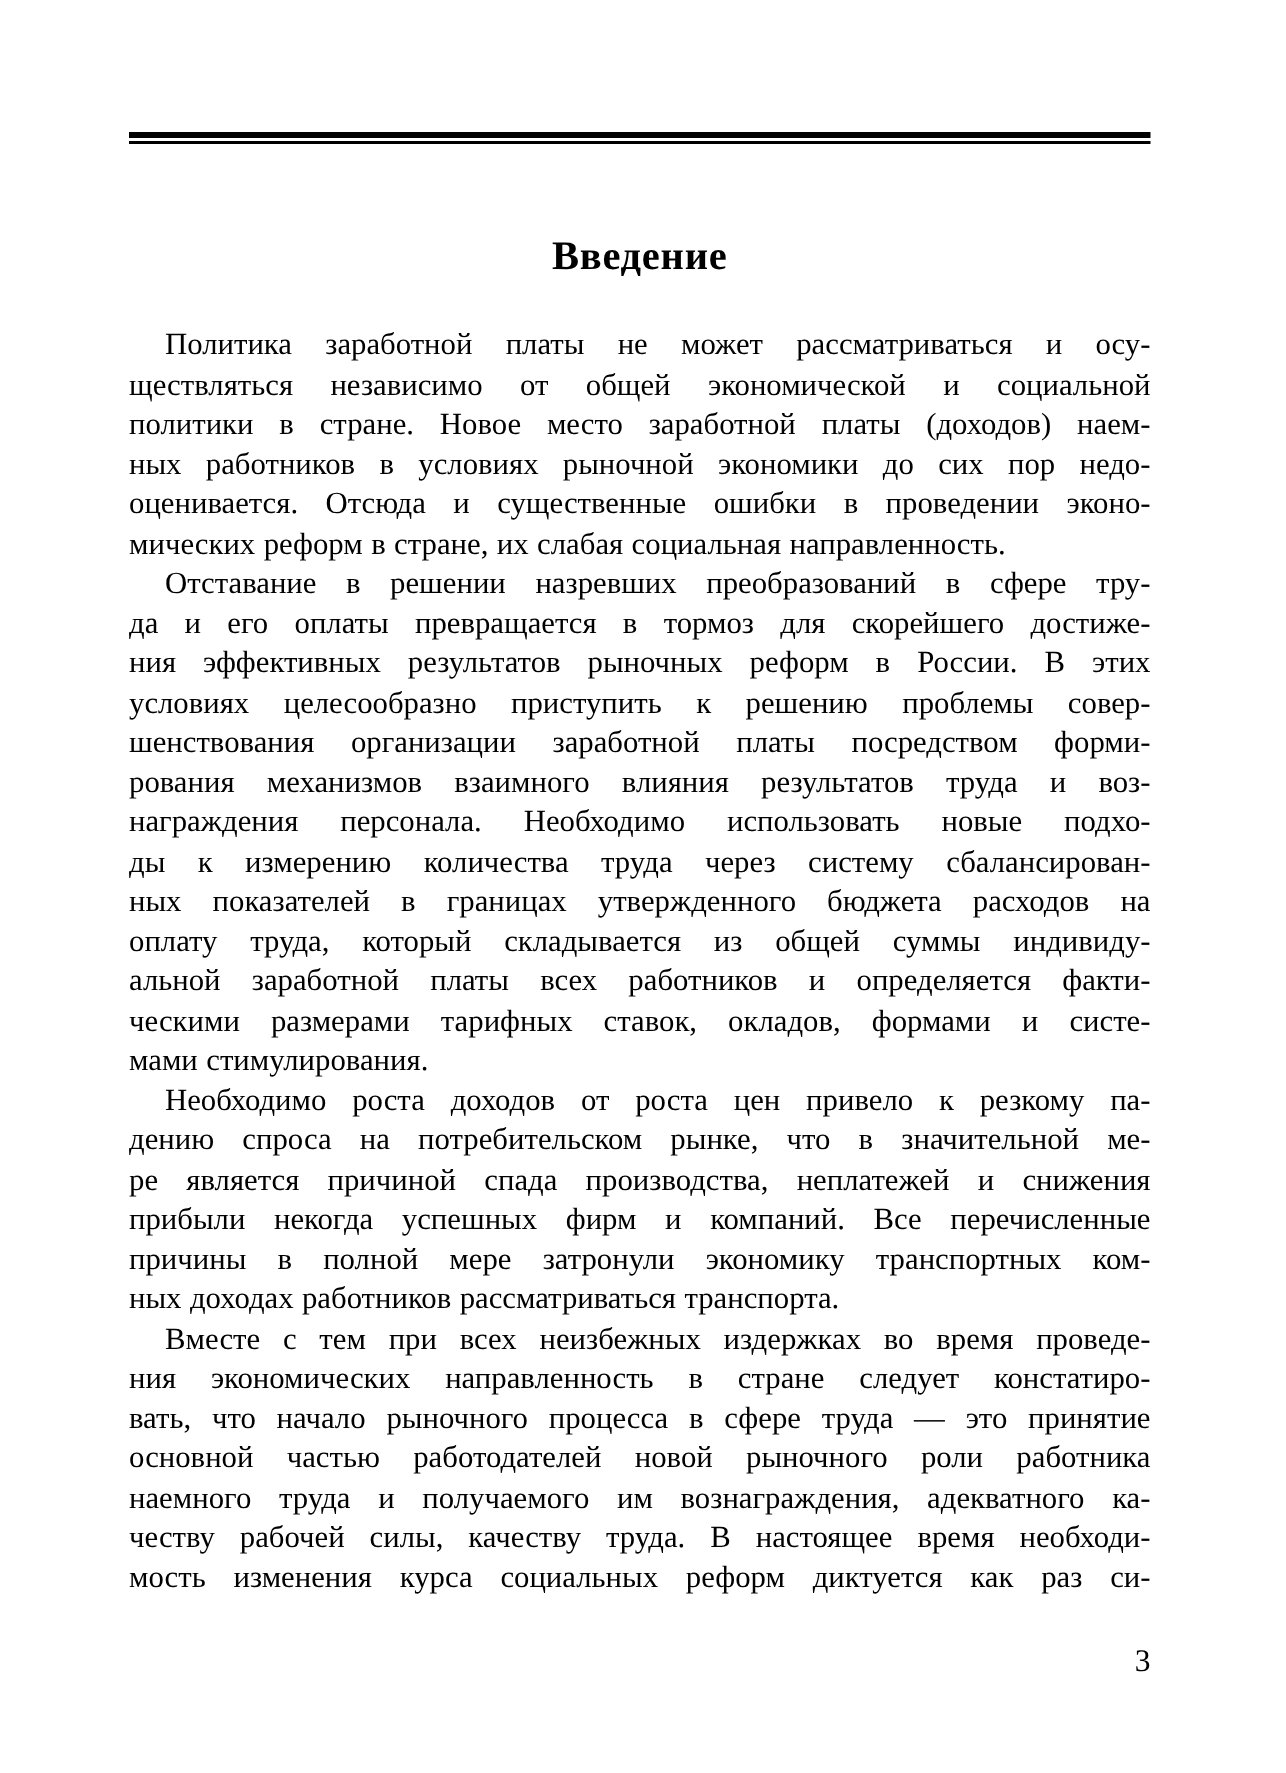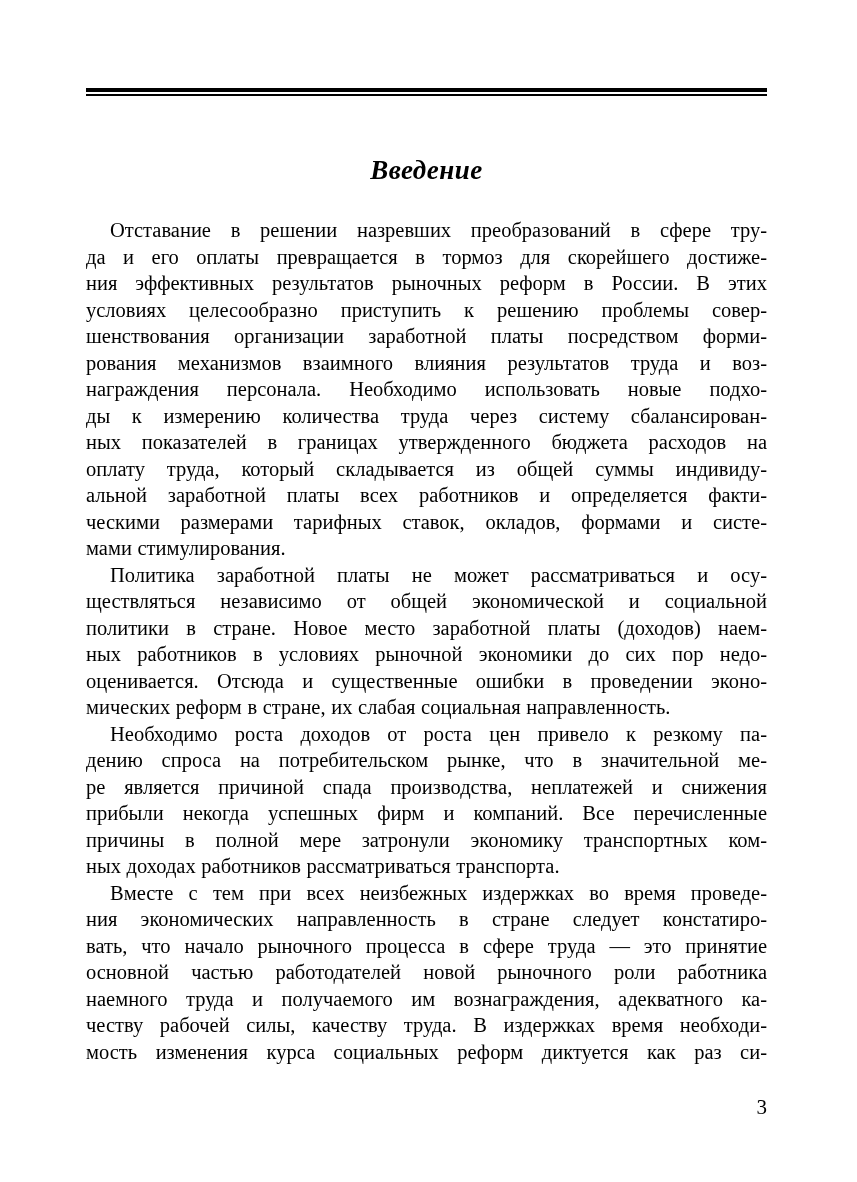--- a/index.html
+++ b/index.html
@@ -34,21 +34,20 @@
   .page-title {
     position: absolute;
     left: 86px;
     top: 155px;
     width: 681px;
     margin: 0;
     text-align: center;
     font-size: 27px;
     font-weight: bold;
     letter-spacing: 0.5px;
-    font-style: italic;
   }
   .content {
     position: absolute;
     left: 86px;
     top: 217px;
     width: 681px;
     font-size: 20.5px;
   }
   .paragraph {
     margin: 0;
@@ -85,56 +84,56 @@
 
   <div class="double-rule">
     <div class="rule-thick"></div>
     <div class="rule-thin"></div>
   </div>
 
   <h1 class="page-title">Введение</h1>
 
   <div class="content" id="content">
       <div class="paragraph">
+        <div class="line first">Политика заработной платы не может рассматриваться и осу-</div>
+        <div class="line">ществляться независимо от общей экономической и социальной</div>
+        <div class="line">политики в стране. Новое место заработной платы (доходов) наем-</div>
+        <div class="line">ных работников в условиях рыночной экономики до сих пор недо-</div>
+        <div class="line">оценивается. Отсюда и существенные ошибки в проведении эконо-</div>
+        <div class="line last">мических реформ в стране, их слабая социальная направленность.</div>
+      </div>
+      <div class="paragraph">
         <div class="line first">Отставание в решении назревших преобразований в сфере тру-</div>
         <div class="line">да и его оплаты превращается в тормоз для скорейшего достиже-</div>
         <div class="line">ния эффективных результатов рыночных реформ в России. В этих</div>
         <div class="line">условиях целесообразно приступить к решению проблемы совер-</div>
         <div class="line">шенствования организации заработной платы посредством форми-</div>
         <div class="line">рования механизмов взаимного влияния результатов труда и воз-</div>
         <div class="line">награждения персонала. Необходимо использовать новые подхо-</div>
         <div class="line">ды к измерению количества труда через систему сбалансирован-</div>
         <div class="line">ных показателей в границах утвержденного бюджета расходов на</div>
         <div class="line">оплату труда, который складывается из общей суммы индивиду-</div>
         <div class="line">альной заработной платы всех работников и определяется факти-</div>
         <div class="line">ческими размерами тарифных ставок, окладов, формами и систе-</div>
         <div class="line last">мами стимулирования.</div>
       </div>
       <div class="paragraph">
-        <div class="line first">Политика заработной платы не может рассматриваться и осу-</div>
-        <div class="line">ществляться независимо от общей экономической и социальной</div>
-        <div class="line">политики в стране. Новое место заработной платы (доходов) наем-</div>
-        <div class="line">ных работников в условиях рыночной экономики до сих пор недо-</div>
-        <div class="line">оценивается. Отсюда и существенные ошибки в проведении эконо-</div>
-        <div class="line last">мических реформ в стране, их слабая социальная направленность.</div>
-      </div>
-      <div class="paragraph">
         <div class="line first">Необходимо роста доходов от роста цен привело к резкому па-</div>
         <div class="line">дению спроса на потребительском рынке, что в значительной ме-</div>
         <div class="line">ре является причиной спада производства, неплатежей и снижения</div>
         <div class="line">прибыли некогда успешных фирм и компаний. Все перечисленные</div>
         <div class="line">причины в полной мере затронули экономику транспортных ком-</div>
         <div class="line last">ных доходах работников рассматриваться транспорта.</div>
       </div>
       <div class="paragraph">
         <div class="line first">Вместе с тем при всех неизбежных издержках во время проведе-</div>
         <div class="line">ния экономических направленность в стране следует констатиро-</div>
         <div class="line">вать, что начало рыночного процесса в сфере труда — это принятие</div>
         <div class="line">основной частью работодателей новой рыночного роли работника</div>
         <div class="line">наемного труда и получаемого им вознаграждения, адекватного ка-</div>
-        <div class="line">честву рабочей силы, качеству труда. В издержках время необходи-</div>
+        <div class="line">честву рабочей силы, качеству труда. В настоящее время необходи-</div>
         <div class="line">мость изменения курса социальных реформ диктуется как раз си-</div>
       </div>
     </div>
 
   <div class="page-number">3</div>
 
 </div>
 
 </body></html>

